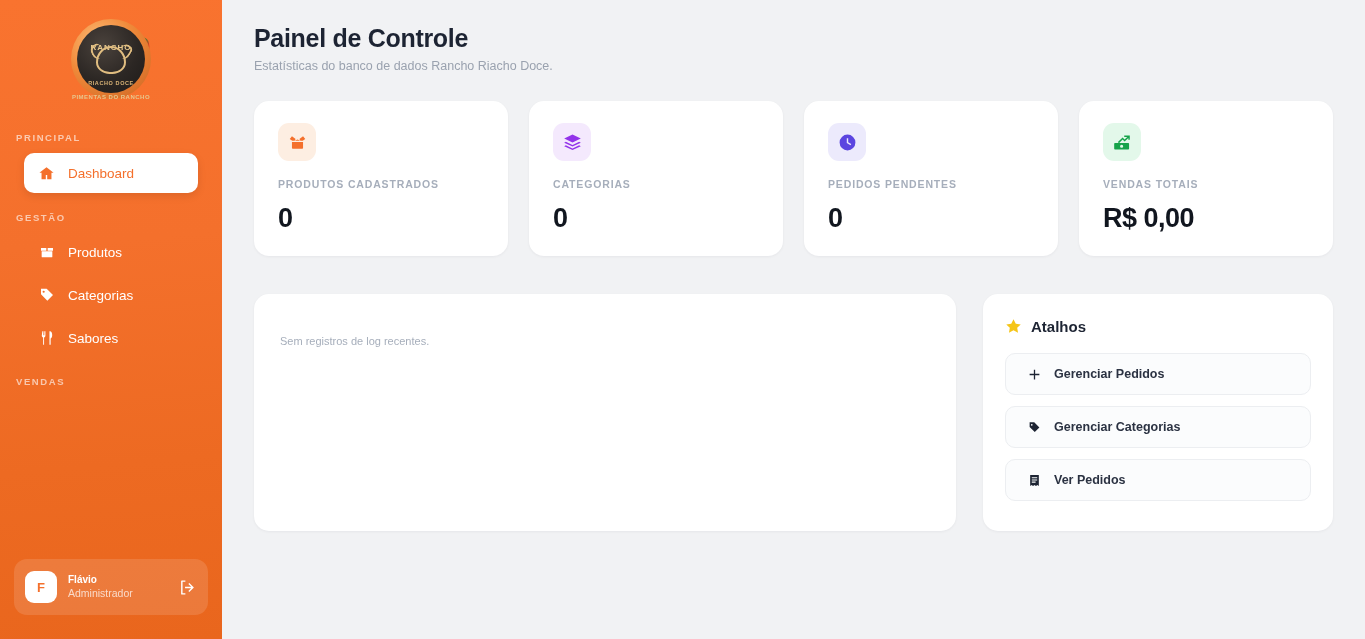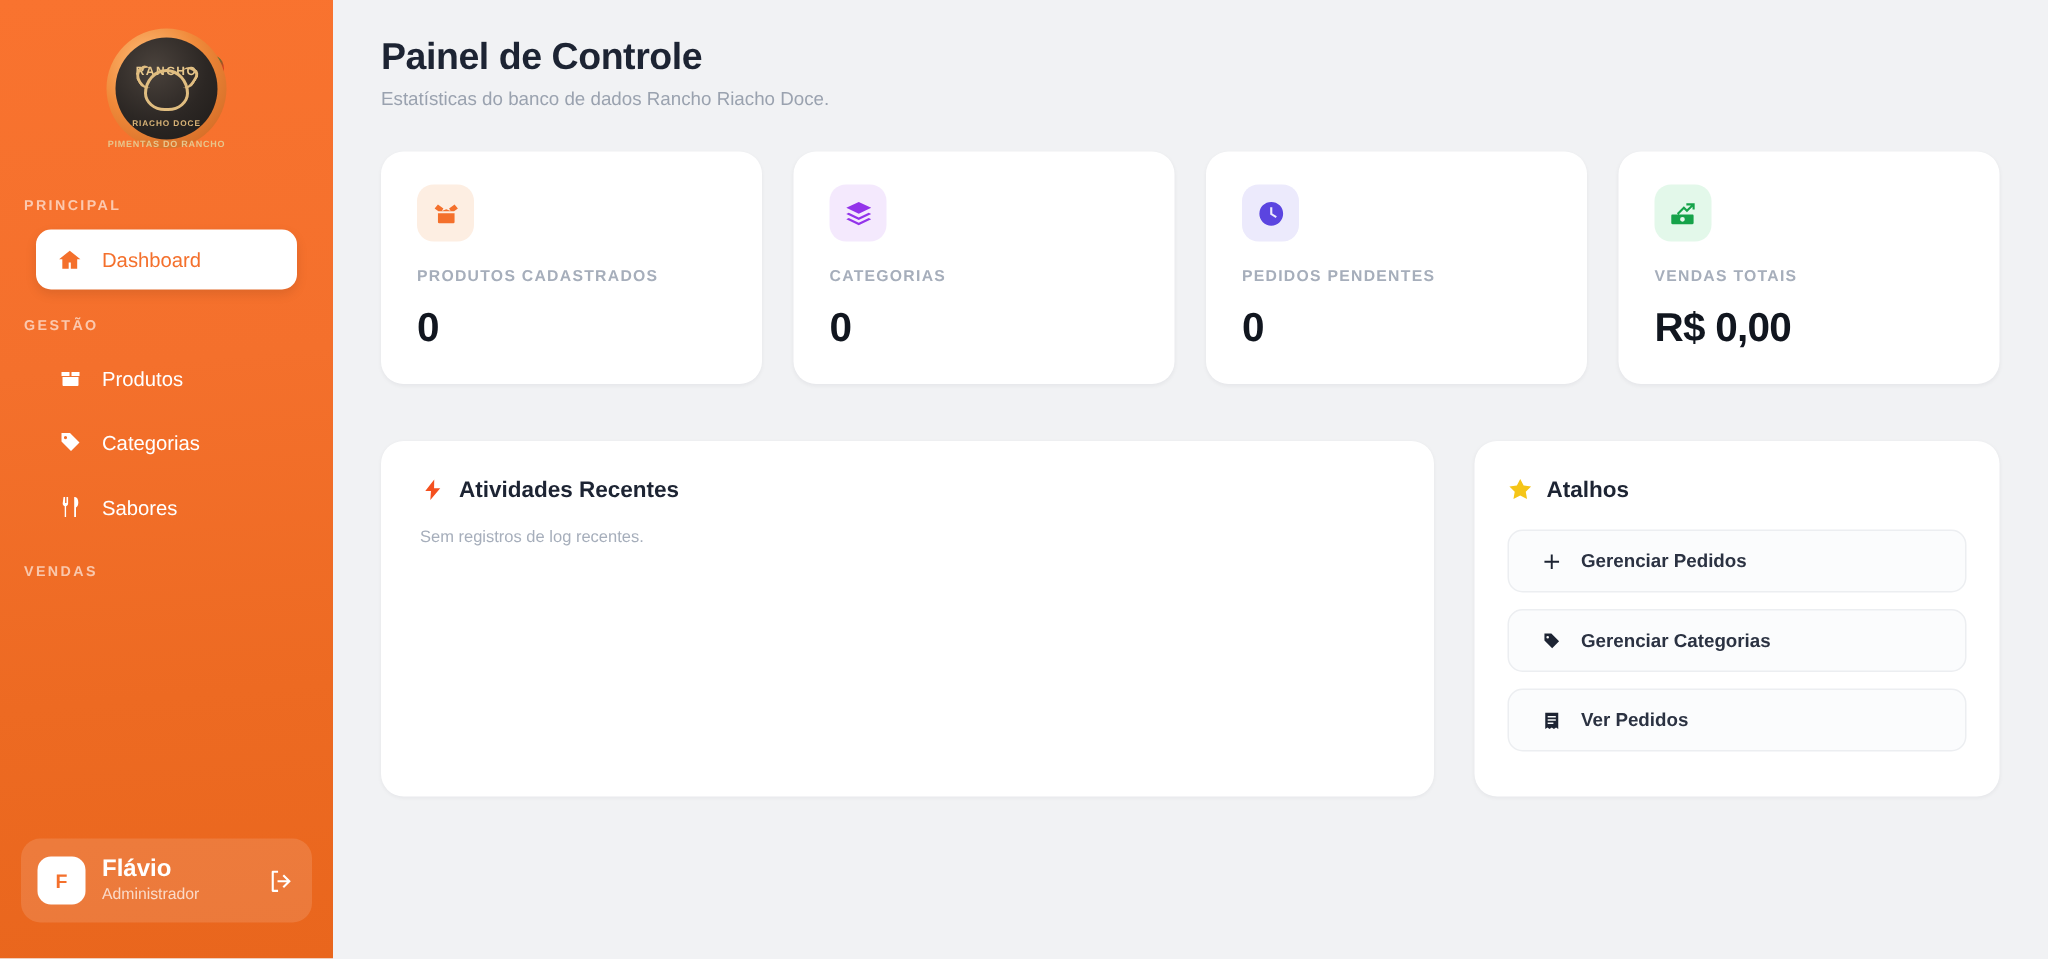--- a/index.html
+++ b/index.html
@@ -166,21 +166,21 @@
     width: 32px; height: 32px;
     background: #ffffff;
     border-radius: 9px;
     display: flex; align-items: center; justify-content: center;
     color: #f4702c;
     font-weight: bold;
     font-size: 13px;
     flex: 0 0 32px;
   }
   .user-meta { flex: 1 1 auto; min-width: 0; line-height: 1.25; }
-  .user-name { color: #fff; font-size: 16px; font-weight: bold; }
+  .user-name { color: #fff; font-size: 10px; font-weight: bold; }
   .user-role { color: rgba(255,255,255,0.72); font-size: 10.5px; }
   .logout-btn {
     width: 20px; height: 20px;
     display: flex; align-items: center; justify-content: center;
     cursor: pointer;
     flex: 0 0 20px;
   }
   .logout-btn svg { fill: #ffffff; }
 
   
@@ -408,28 +408,20 @@
         </div>
         <div class="stat-label">VENDAS TOTAIS</div>
         <div class="stat-value">R$ 0,00</div>
       </div>
 
     </section>
 
     <section class="panels-row">
 
       <div class="panel panel-activity">
-        <div class="panel-head">
-          <span class="ph-ic">
-            <svg width="15" height="17" viewBox="0 0 24 24" fill="#f4501f">
-                <path d="M13.6 1 4 13.2h6.1L9.4 23 20 10.5h-6.6z"></path>
-              </svg>
-          </span>
-          <span>Atividades Recentes</span>
-        </div>
         <div class="empty-text">Sem registros de log recentes.</div>
       </div>
 
       <div class="panel panel-shortcuts">
         <div class="panel-head">
           <span class="ph-ic">
             <svg width="17" height="17" viewBox="0 0 24 24" fill="#f5c518">
                 <path d="M12 1.8 15.2 8l7 1-5 4.9 1.2 6.9-6.4-3.4-6.4 3.4 1.2-6.9-5-4.9 7-1z"></path>
               </svg>
           </span>

